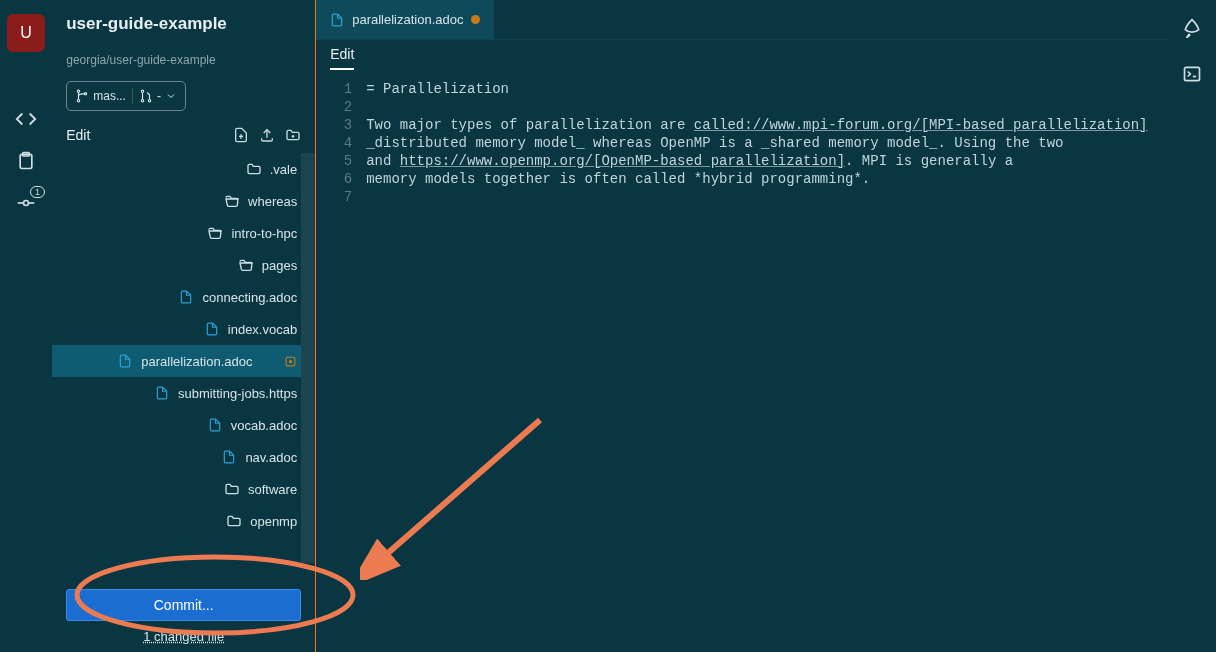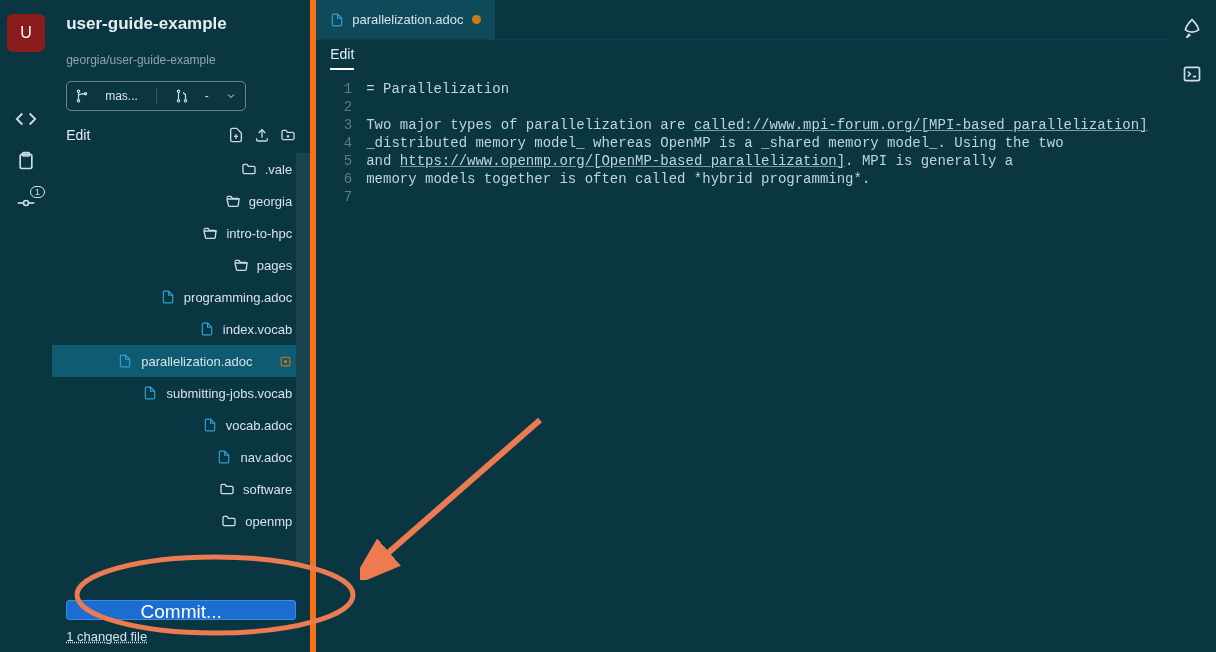--- a/index.html
+++ b/index.html
@@ -11,43 +11,43 @@
   font-size:13px;
   overflow:hidden;
   display:flex;
   position:relative;
 }
 .icon-bar { width:56px; background:#0a3642; display:flex; flex-direction:column; align-items:center; padding-top:14px; gap:20px; }
 .icon-bar .avatar { width:38px; height:38px; background:#8a1c1c; border-radius:6px; display:flex; align-items:center; justify-content:center; font-size:16px; font-weight:500; color:#fff; }
 .icon-bar .ic { width:22px; height:22px; color:#d0dde3; display:flex; align-items:center; justify-content:center; cursor:pointer; }
 .badge-wrap { position:relative; }
 .badge { position:absolute; top:-6px; right:-8px; background:#0a3642; border:1px solid #d0dde3; color:#d0dde3; border-radius:8px; font-size:9px; padding:0 4px; min-width:14px; text-align:center; }
-.sidebar { width:283px; background:#0a3642; display:flex; flex-direction:column; border-right:6px solid #f97316; }
+.sidebar { width:283px; background:#0a3642; display:flex; flex-direction:column; border-right:1px solid #f97316; }
 .proj-hdr { padding:14px 14px 10px; }
 .proj-hdr .t { font-size:17px; font-weight:600; color:#e6eef2; }
 .proj-hdr .s { font-size:12px; color:#8ea6b0; margin-top:19px; }
 .branch-row { display:flex; align-items:center; gap:6px; padding:4px 14px 10px; }
-.branch-sel { border:1px solid #6d8590; border-radius:5px; height:30px; display:flex; align-items:center; padding:0 8px; color:#d6e3e9; cursor:pointer; font-size:12px; gap:16px; }
+.branch-sel { border:1px solid #6d8590; border-radius:5px; height:30px; display:flex; align-items:center; padding:0 8px; color:#d6e3e9; cursor:pointer; font-size:12px; gap:4px; }
 .branch-sel .sep { width:1px; height:16px; background:#3a5560; margin:0 2px; }
 .edit-row { display:flex; align-items:center; justify-content:space-between; padding:6px 14px 10px; }
 .edit-row .lbl { font-size:14px; color:#e6eef2; }
 .edit-row .acts { display:flex; gap:10px; color:#c9d9e0; }
 .edit-row .acts span { cursor:pointer; }
 .tree { flex:1; overflow-y:auto; padding-bottom:8px; position:relative; }
 .tree-scroll { position:absolute; right:0; top:0; width:14px; height:410px; background:#1a4450; }
 .tree-item { display:flex; align-items:center; height:32px; padding-right:18px; cursor:pointer; color:#d6e3e9; white-space:nowrap;justify-content:flex-end; }
 .tree-item.sel { background:#0f5b71; }
 .tree-item .ico { width:18px; display:inline-flex; justify-content:center; margin-right:7px; }
 .tree-item .mod { margin-left:auto; color:#c97a1a; }
 .folder-ico { color:#d0dde3; }
 .file-ico { color:#2aa3d8; }
 .d1{padding-left:14px}.d2{padding-left:32px}.d3{padding-left:48px}.d4{padding-left:64px}
 .commit-area { padding:10px 14px 0; }
-.commit-btn { width:100%; height:20px; background:#1b6dd1; border:1px solid #3a8ae8; color:#fff; border-radius:3px; font-size:19px; cursor:pointer; }
-.changed { text-align:left; padding:8px 0; color:#d6e3e9; font-size:13px; text-decoration:underline dotted; }
+.commit-btn { width:100%; height:32px; background:#1b6dd1; border:1px solid #3a8ae8; color:#fff; border-radius:3px; font-size:14px; cursor:pointer; }
+.changed { text-align:center; padding:8px 0; color:#d6e3e9; font-size:13px; text-decoration:underline dotted; }
 .main { flex:1; display:flex; flex-direction:column; background:#0a3642; }
 .tabs { height:40px; display:flex; background:#0a3642; border-bottom:1px solid #0e4250; }
 .tab { display:flex; align-items:center; padding:0 14px; gap:8px; background:#0f4a5a; color:#d6e3e9; font-size:13px; border-right:1px solid #0a3642; cursor:pointer; }
 .tab .file-ico { color:#2aa3d8; }
 .tab .dirty { width:9px; height:9px; border-radius:50%; background:#c97a1a; }
 .ed-sub { height:36px; display:flex; align-items:center; padding:0 14px; }
 .ed-sub .et { font-size:14px; color:#e6eef2; border-bottom:2px solid #fff; padding-bottom:6px; }
 .editor { flex:1; display:flex; font-family:Consolas,"Courier New",monospace; font-size:14px; line-height:1.35; padding-top:4px; }
 .gutter { width:50px; text-align:right; color:#5d7a86; padding-right:14px; }
 .gutter div{height:18px}
@@ -152,21 +152,21 @@
         </span>
         <span>.vale</span>
       </div>
       <div class="tree-item d1">
         <span class="ico folder-ico">
           <svg width="16" height="16" viewBox="0 0 24 24" fill="none" stroke="currentColor" stroke-width="2">
             <path d="M3 7a2 2 0 0 1 2-2h4l2 3h8a2 2 0 0 1 2 2"></path>
             <path d="M3 9l2 9a2 2 0 0 0 2 2h11a2 2 0 0 0 2-2l1-9H3z"></path>
           </svg>
         </span>
-        <span>georgia</span>
+        <span>whereas</span>
       </div>
       <div class="tree-item d2">
         <span class="ico folder-ico">
           <svg width="16" height="16" viewBox="0 0 24 24" fill="none" stroke="currentColor" stroke-width="2">
             <path d="M3 7a2 2 0 0 1 2-2h4l2 3h8a2 2 0 0 1 2 2"></path>
             <path d="M3 9l2 9a2 2 0 0 0 2 2h11a2 2 0 0 0 2-2l1-9H3z"></path>
           </svg>
         </span>
         <span>intro-to-hpc</span>
       </div>
@@ -179,21 +179,21 @@
         </span>
         <span>pages</span>
       </div>
       <div class="tree-item d4">
         <span class="ico file-ico">
           <svg width="14" height="14" viewBox="0 0 24 24" fill="none" stroke="currentColor" stroke-width="2">
             <path d="M13 2H6a2 2 0 0 0-2 2v16a2 2 0 0 0 2 2h12a2 2 0 0 0 2-2V9l-7-7z"></path>
             <polyline points="13 2 13 9 20 9"></polyline>
           </svg>
         </span>
-        <span>programming.adoc</span>
+        <span>connecting.adoc</span>
       </div>
       <div class="tree-item d4">
         <span class="ico file-ico">
           <svg width="14" height="14" viewBox="0 0 24 24" fill="none" stroke="currentColor" stroke-width="2">
             <path d="M13 2H6a2 2 0 0 0-2 2v16a2 2 0 0 0 2 2h12a2 2 0 0 0 2-2V9l-7-7z"></path>
             <polyline points="13 2 13 9 20 9"></polyline>
           </svg>
         </span>
         <span>index.vocab</span>
       </div>
@@ -212,21 +212,21 @@
           </svg>
         </span>
       </div>
       <div class="tree-item d4">
         <span class="ico file-ico">
           <svg width="14" height="14" viewBox="0 0 24 24" fill="none" stroke="currentColor" stroke-width="2">
             <path d="M13 2H6a2 2 0 0 0-2 2v16a2 2 0 0 0 2 2h12a2 2 0 0 0 2-2V9l-7-7z"></path>
             <polyline points="13 2 13 9 20 9"></polyline>
           </svg>
         </span>
-        <span>submitting-jobs.vocab</span>
+        <span>submitting-jobs.https</span>
       </div>
       <div class="tree-item d4">
         <span class="ico file-ico">
           <svg width="14" height="14" viewBox="0 0 24 24" fill="none" stroke="currentColor" stroke-width="2">
             <path d="M13 2H6a2 2 0 0 0-2 2v16a2 2 0 0 0 2 2h12a2 2 0 0 0 2-2V9l-7-7z"></path>
             <polyline points="13 2 13 9 20 9"></polyline>
           </svg>
         </span>
         <span>vocab.adoc</span>
       </div>

